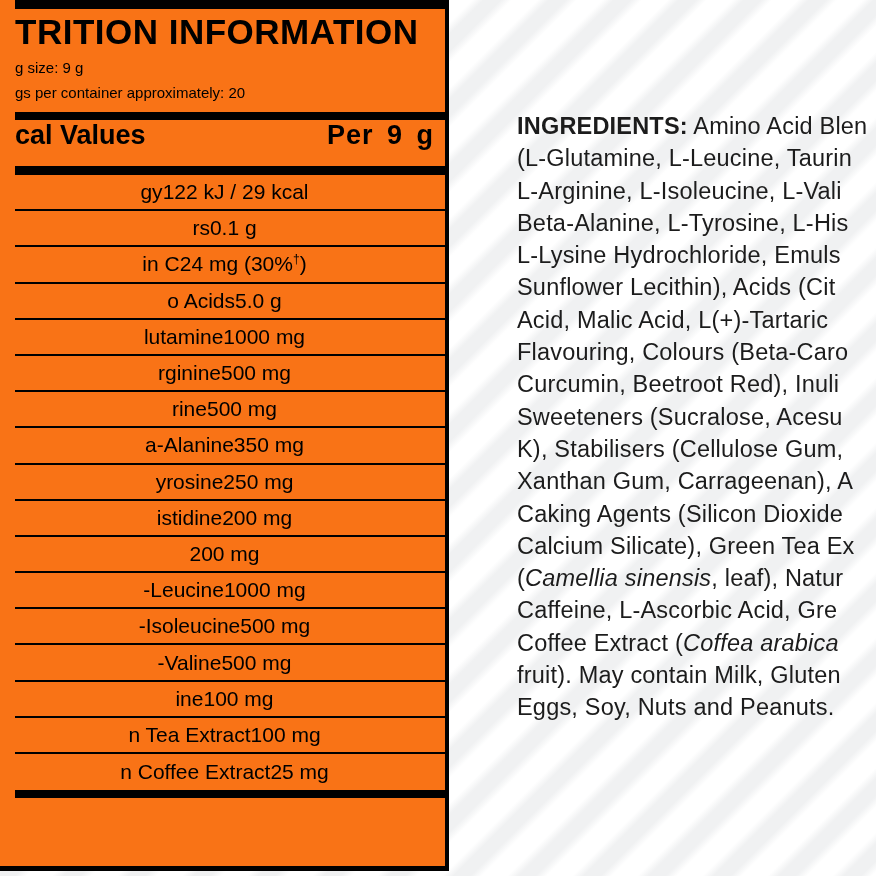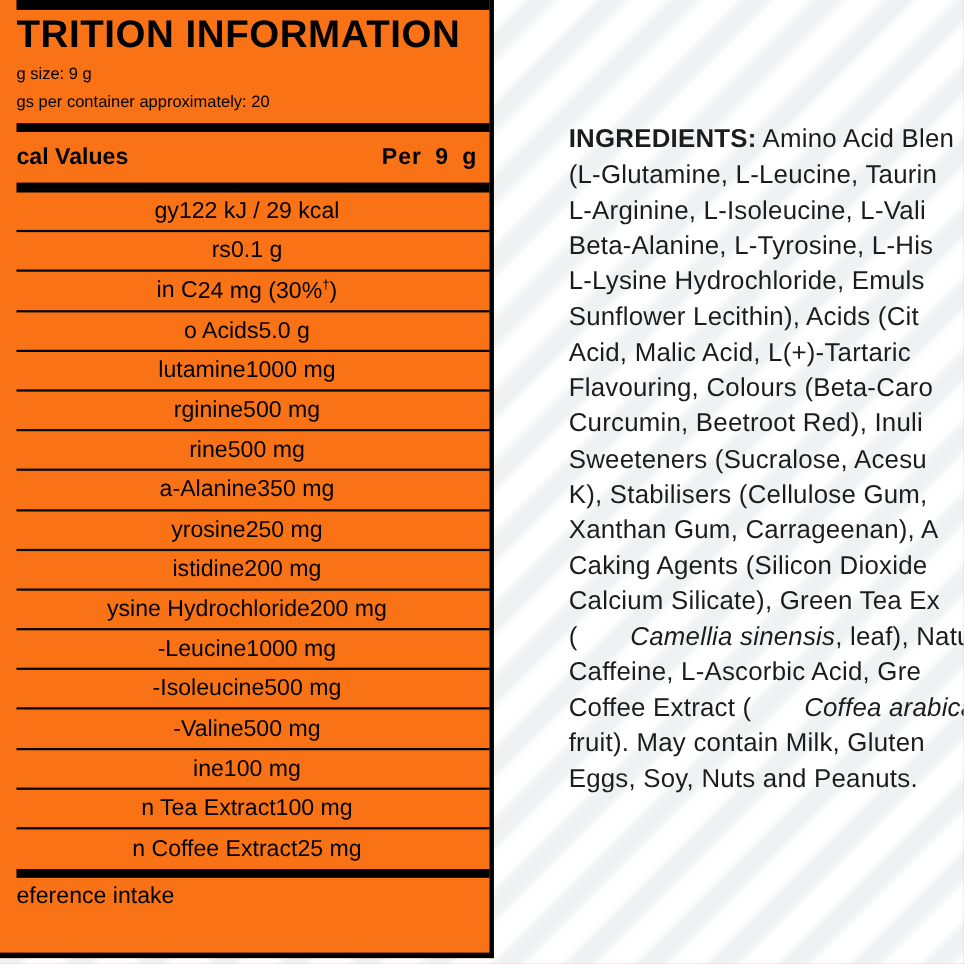--- a/index.html
+++ b/index.html
@@ -41,22 +41,22 @@
     overflow: hidden;
   }
   .serving { font-size: 15px; line-height: 24.5px; white-space: nowrap; }
   .serving.first { margin-top: 5px; }
   .bar { background: #000; }
   .bar.b1 { height: 8px; margin-top: 7px; }
   .bar.b2 { height: 9px; }
   .bar.b3 { height: 8px; }
   .header-row {
     height: 46px;
-    display: flex; align-items: center; justify-content: space-between;
-    font-weight: bold; font-size: 21px;
+    display: flex; justify-content: space-between;
+    font-weight: bold; font-size: 27px;
     padding-right: 11px;
   }
   .header-row .right { word-spacing: 5px; letter-spacing: 1px; }
   .row {
     height: 36.2px;
     box-sizing: border-box;
     display: flex; align-items: center; justify-content: center;
     border-bottom: 2px solid #000;
     font-size: 21px;
     padding-right: 11px;
@@ -71,21 +71,21 @@
     position: absolute;
     left: 517px; top: 110px;
     width: 600px;
     color: #1c1c1c;
     font-size: 23.5px;
     line-height: 32.3px;
     letter-spacing: 0.2px;
   }
   .ing-line { white-space: nowrap; }
   .ing-line .b { font-weight: bold; }
-  .ing-line .i { font-style: italic; margin-left: 48px; }
+  .ing-line .i { font-style: italic; }
 </style>
 </head>
 <body>
 
 <div class="panel">
   <div class="top-bar"></div>
 
   <div class="panel-title">TRITION INFORMATION</div>
 
   <div class="serving first">g size: 9 g</div>
@@ -135,21 +135,20 @@
       </div>
       <div class="row">
         <span class="cell-label">yrosine</span>
         <span class="cell-value"><span>250 mg</span></span>
       </div>
       <div class="row">
         <span class="cell-label">istidine</span>
         <span class="cell-value"><span>200 mg</span></span>
       </div>
       <div class="row">
-        <span class="cell-label">ysine Hydrochloride</span>
         <span class="cell-value"><span>200 mg</span></span>
       </div>
       <div class="row">
         <span class="cell-label">-Leucine</span>
         <span class="cell-value"><span>1000 mg</span></span>
       </div>
       <div class="row">
         <span class="cell-label">-Isoleucine</span>
         <span class="cell-value"><span>500 mg</span></span>
       </div>
@@ -166,21 +165,20 @@
         <span class="cell-value"><span>100 mg</span></span>
       </div>
       <div class="row">
         <span class="cell-label">n Coffee Extract</span>
         <span class="cell-value"><span>25 mg</span></span>
       </div>
     </div>
 
   <div class="bar b3"></div>
 
-  <div class="footnote">eference intake</div>
 </div>
 
 <div class="ingredients">
   <div>
       <div class="ing-line"><span class="b">INGREDIENTS:</span><span> Amino Acid Blen</span></div>
       <div class="ing-line"><span>(L-Glutamine, L-Leucine, Taurin</span></div>
       <div class="ing-line"><span>L-Arginine, L-Isoleucine, L-Vali</span></div>
       <div class="ing-line"><span>Beta-Alanine, L-Tyrosine, L-His</span></div>
       <div class="ing-line"><span>L-Lysine Hydrochloride, Emuls</span></div>
       <div class="ing-line"><span>Sunflower Lecithin), Acids (Cit</span></div>

